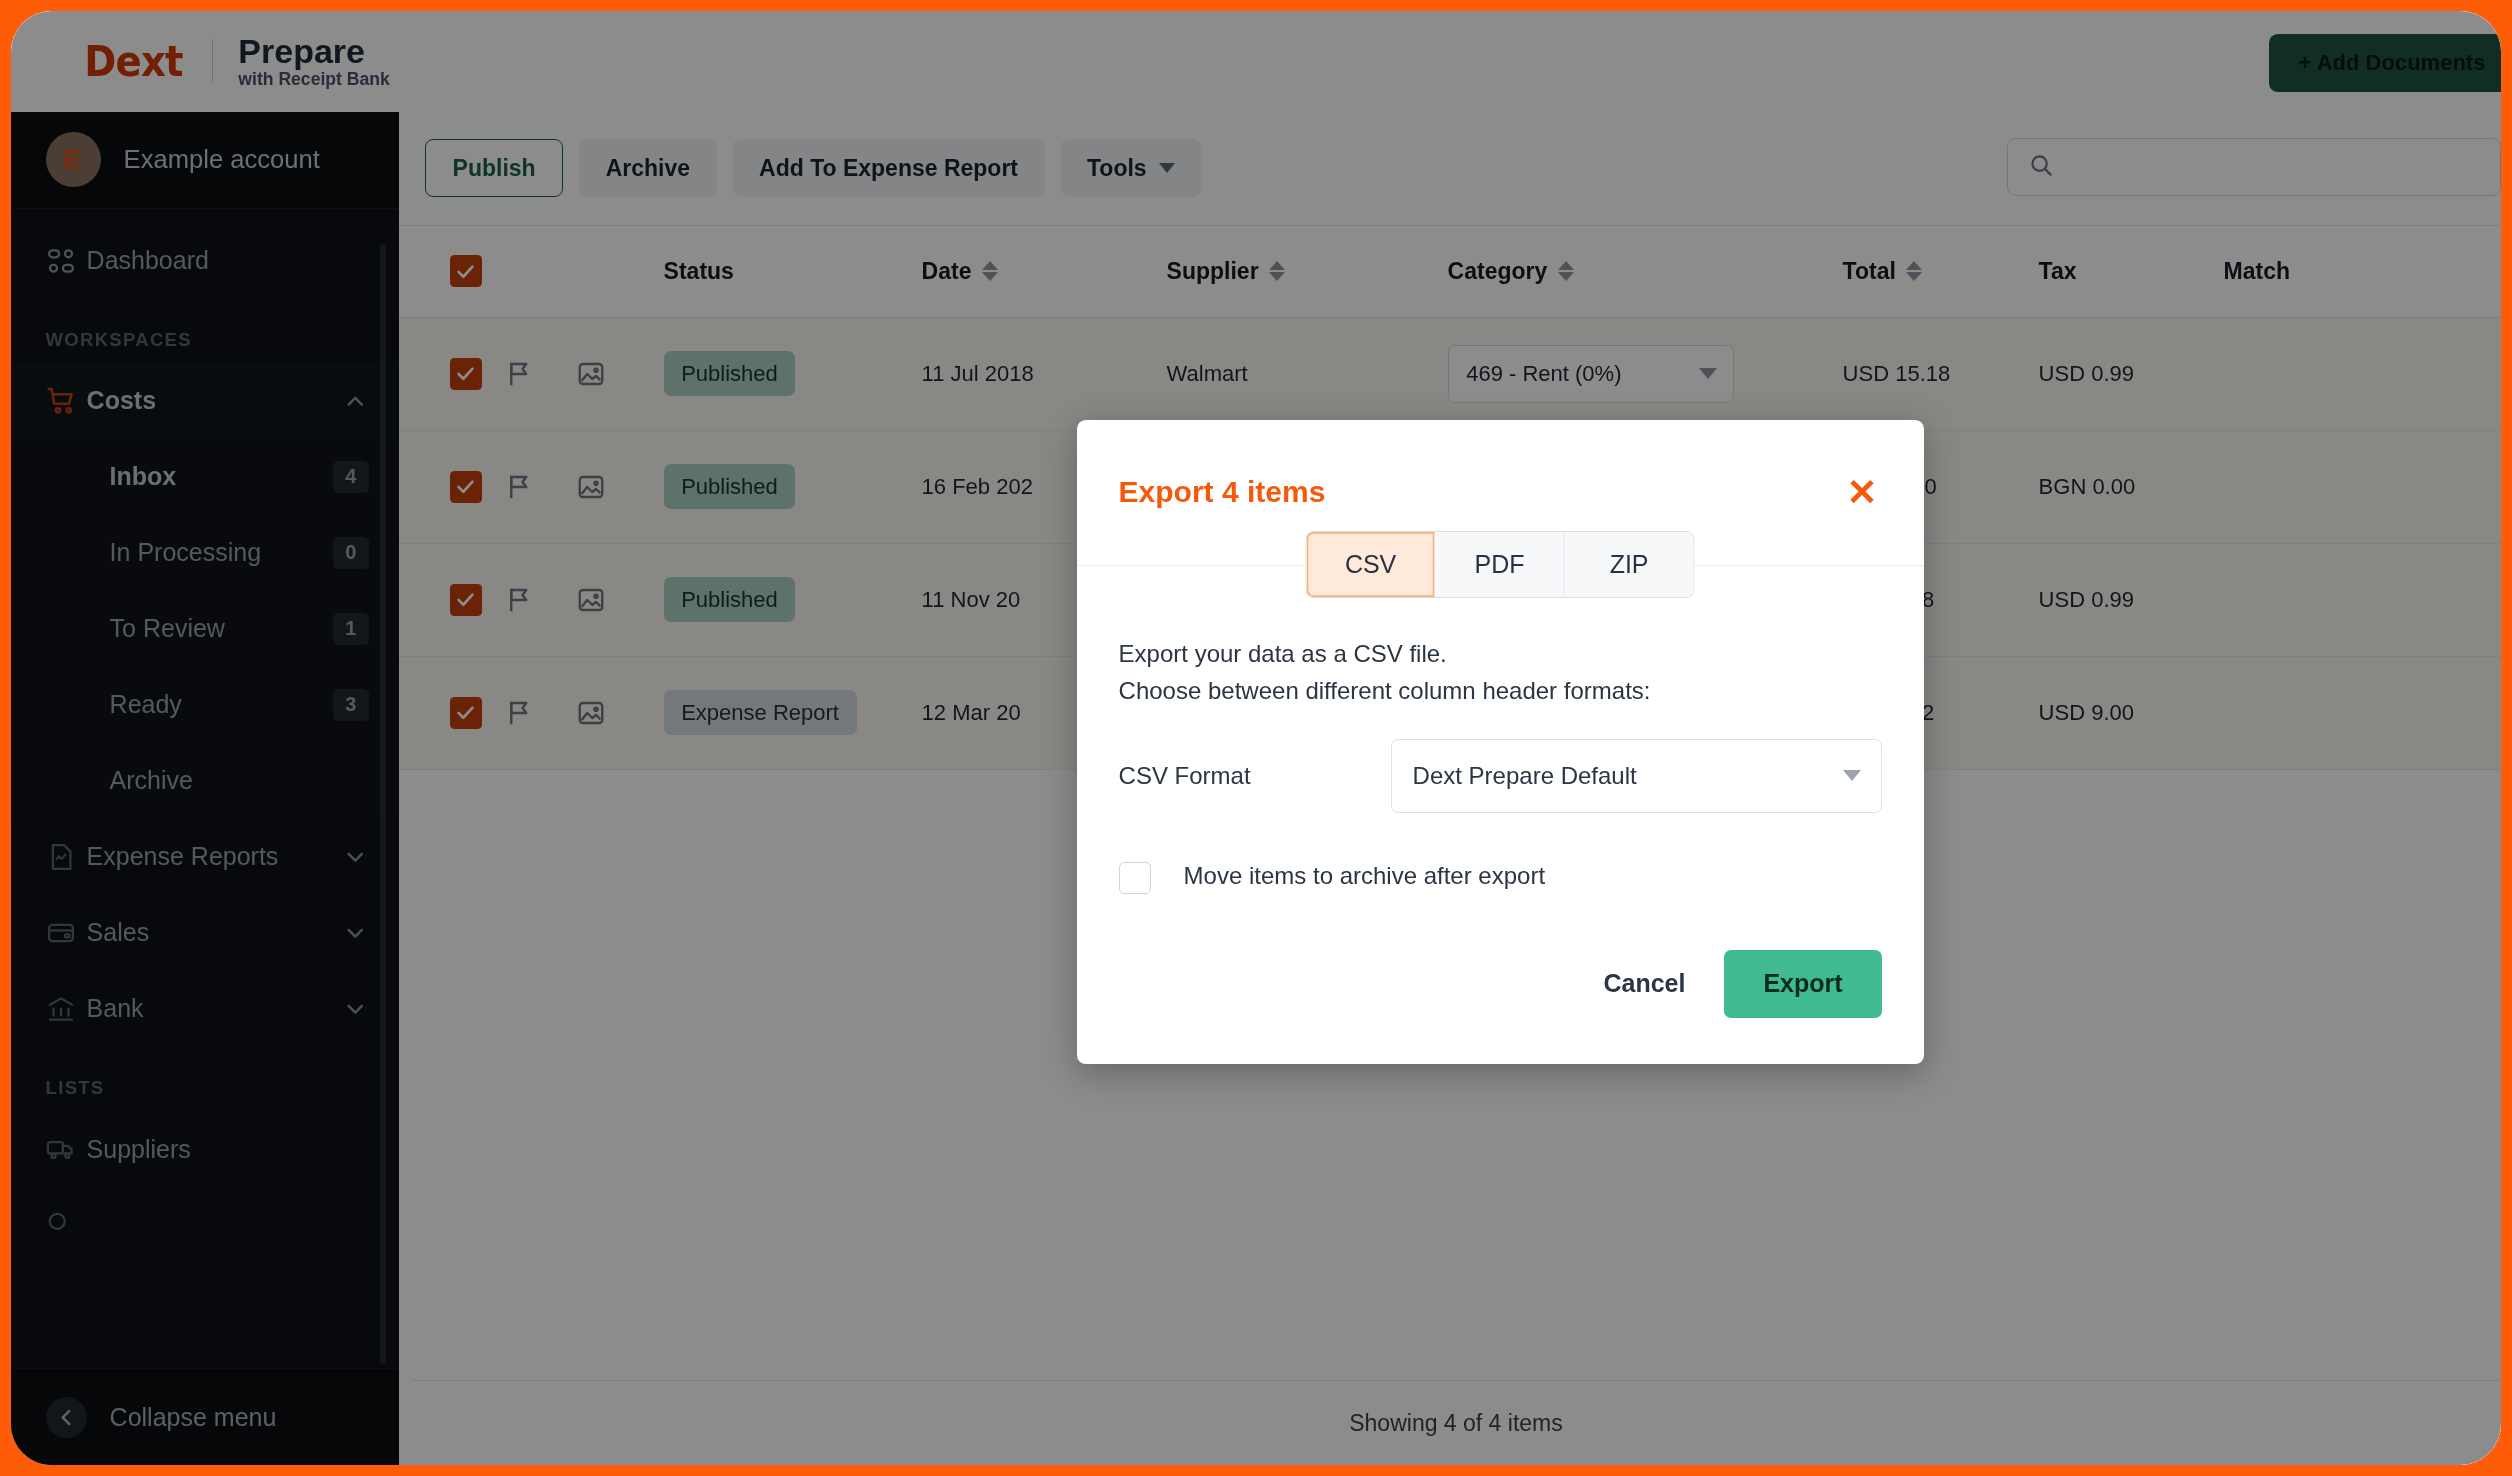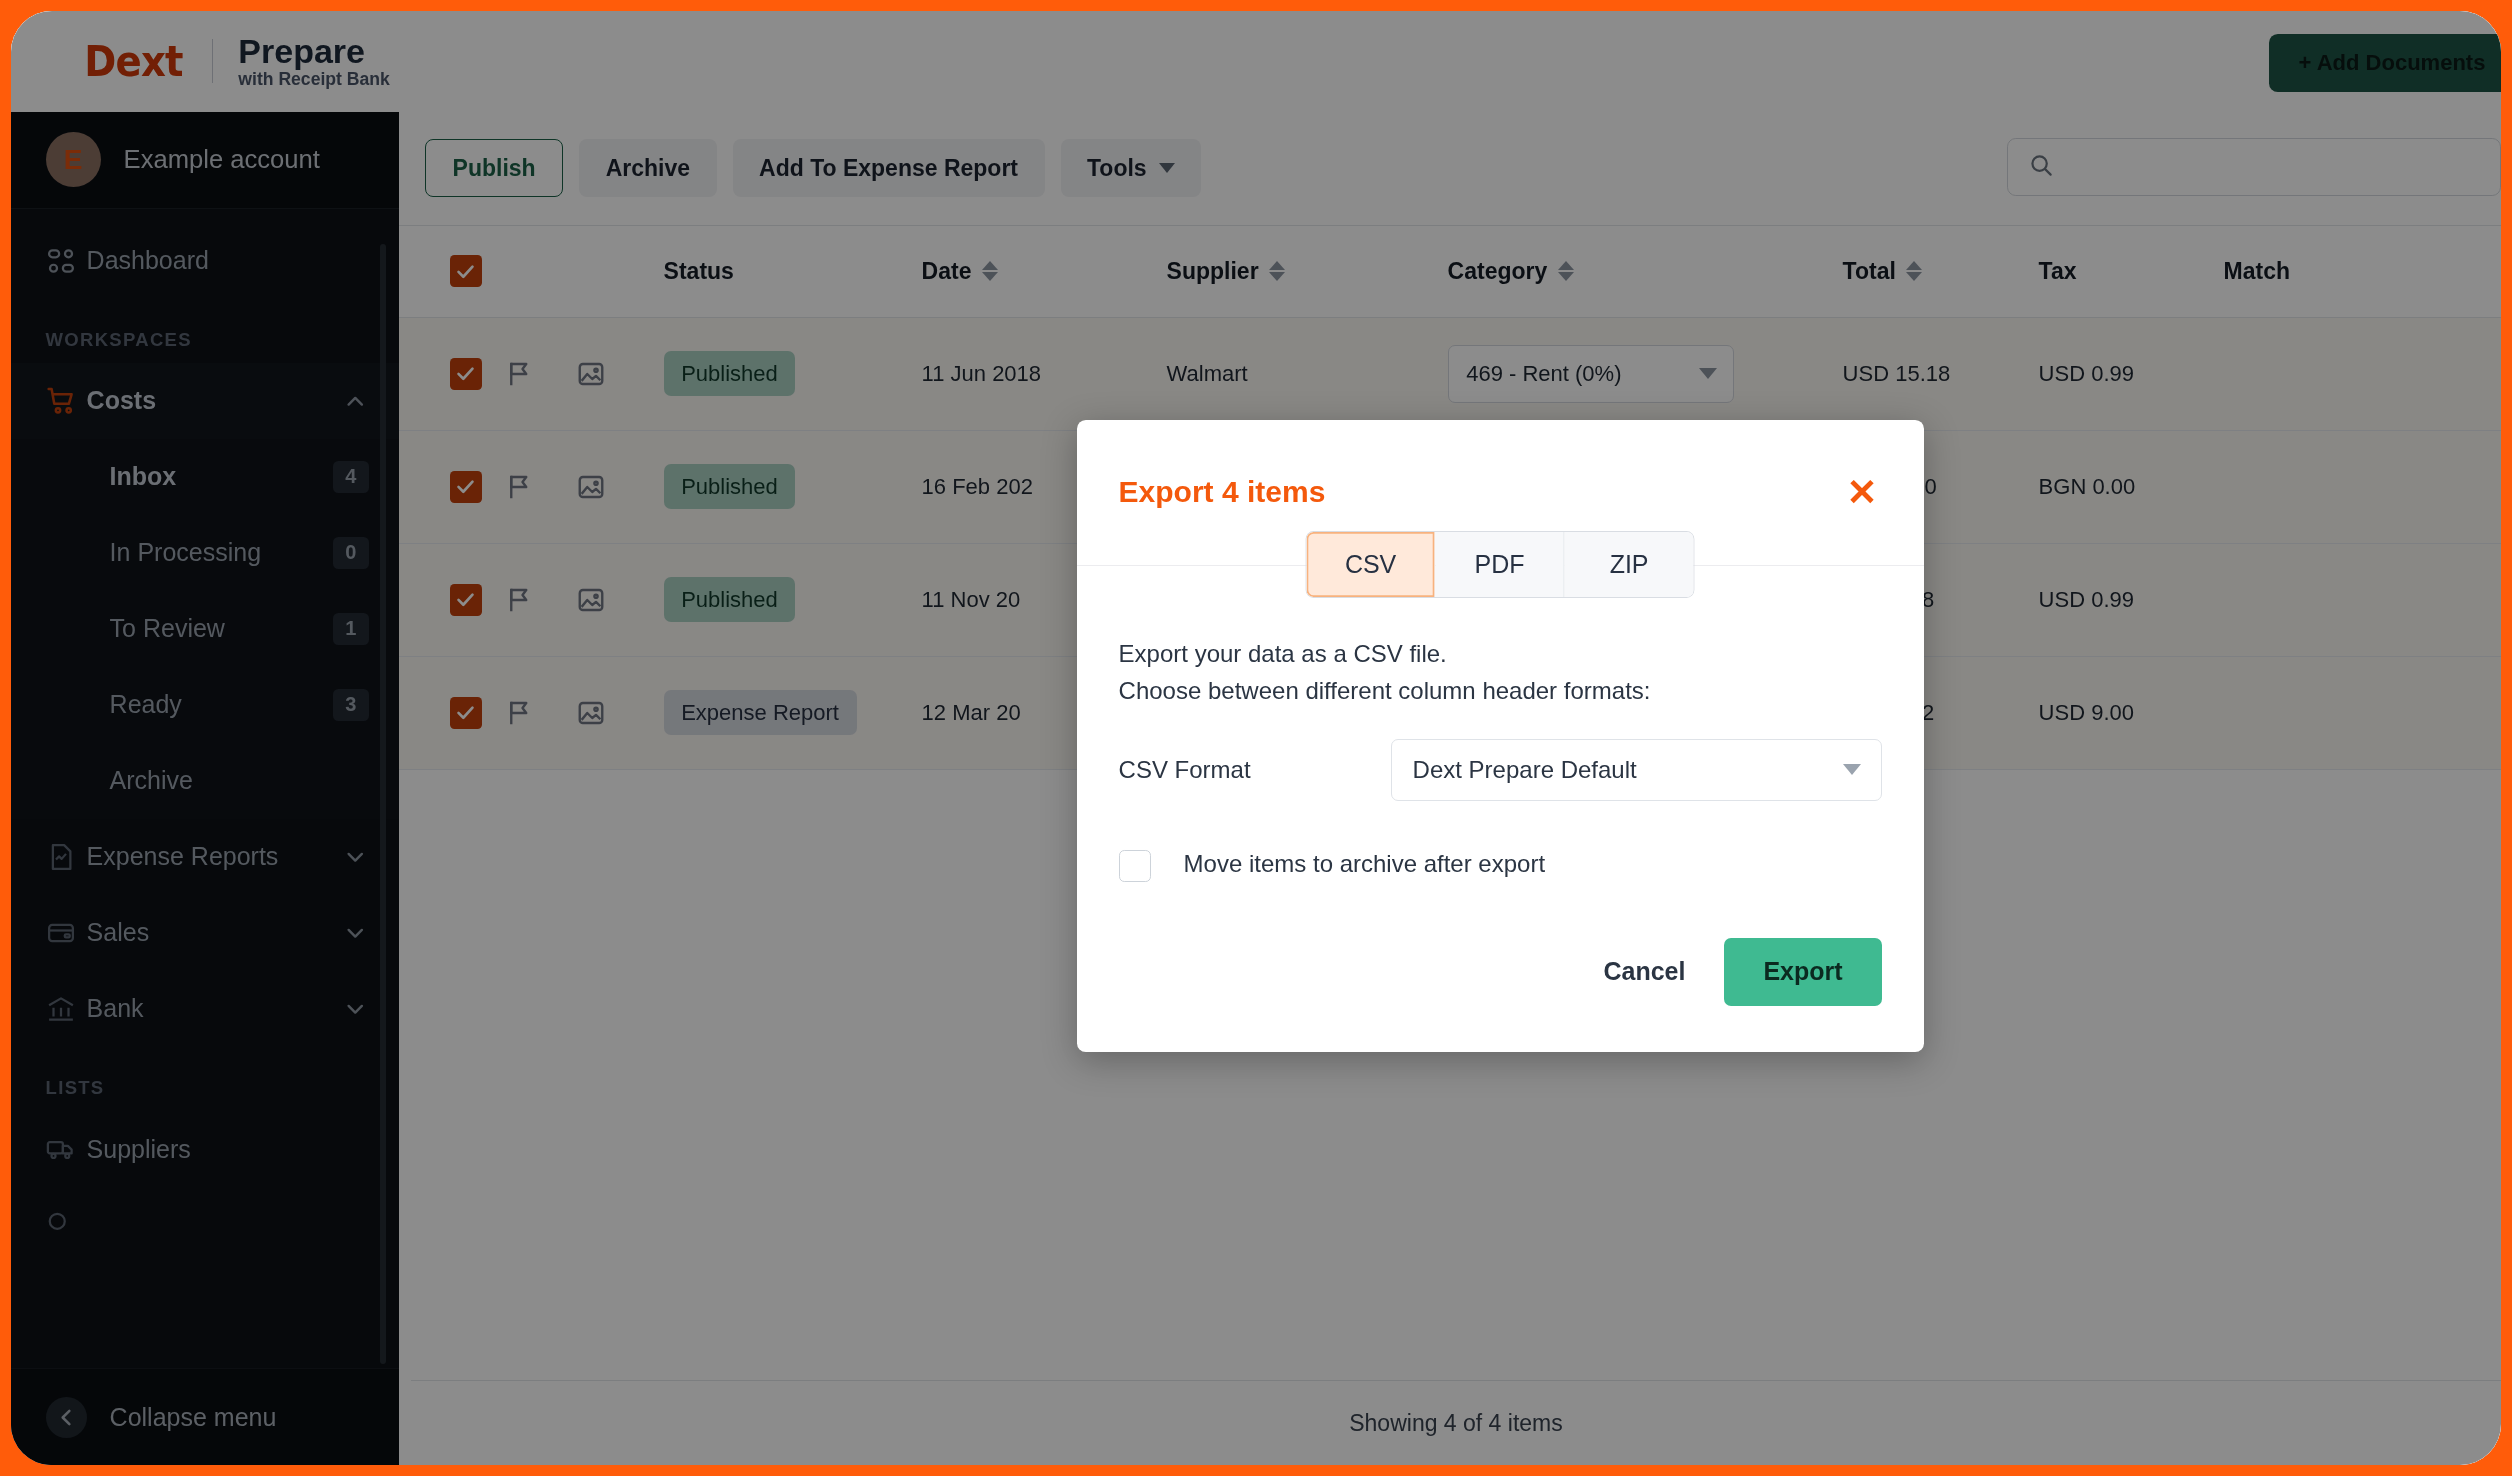--- a/index.html
+++ b/index.html
@@ -231,21 +231,21 @@
   .seg button.on {
     background:#ffe9da; color:#273142;
     box-shadow: inset 0 0 0 1.8px #f8b27e;
     border-radius: 7px 0 0 7px;
   }
   .m-body { padding: 69px 42px 0 42px; }
   .m-line { font-size: 24px; color:#2b3543; line-height: 1.55; }
   .m-form { display:flex; align-items:center; margin-top: 30px; }
   .m-form-label { font-size: 24px; color:#2b3543; width: 272px; }
   .m-select {
-    flex:1; height: 62px; border:1.8px solid #dfe3e8; border-radius: 7px;
+    flex:1; height: 74px; border:1.8px solid #dfe3e8; border-radius: 7px;
     display:flex; align-items:center; justify-content:space-between;
     padding: 0 19.4px 0 21px; font-size: 24px; color:#2b3543; cursor:pointer;
     background:#fff;
   }
   .m-select .caret { width:0;height:0;border-left:9.7px solid transparent;border-right:9.7px solid transparent;border-top:11.5px solid #9aa3ae;}
   .m-check { display:flex; align-items:flex-start; gap: 33px; margin-top: 49px; }
   .m-check .box { width: 32px; height:32px; border: 1.8px solid #cdd3da; border-radius:5.3px; background:#fff; cursor:pointer;}
   .m-check .txt { font-size: 24px; color:#2b3543; }
   .m-foot { display:flex; align-items:center; justify-content:flex-end; gap: 16px; padding: 56px 42px 46px 42px; }
   .btn-cancel { background:none; border:none; font-size: 25px; color:#2b3543; cursor:pointer; padding: 17.6px 23px; font-family:"Liberation Sans",sans-serif; font-weight:600;}
@@ -508,21 +508,21 @@
           <div class="c-img">
             <svg width="30" height="30" viewBox="0 0 24 24" fill="none" stroke="#6f7682" stroke-width="1.9" stroke-linejoin="round">
                   <rect x="3" y="4" width="18" height="16" rx="2.5"></rect>
                   <circle cx="16" cy="9" r="1.3"></circle>
                   <polyline points="4.5 17.5 9 12 13 16 16 13.5 19.5 17"></polyline>
                 </svg>
           </div>
           <div class="c-status">
             <span class="badge-status published">Published</span>
           </div>
-          <div class="c-date">11 Jun 2018</div>
+          <div class="c-date">11 Jul 2018</div>
           <div class="c-supp">Walmart</div>
           <div class="c-cat">
             <span class="cat-select">
               <span>469 - Rent (0%)</span>
               <span class="caret"></span>
             </span>
           </div>
           <div class="c-total">USD 15.18</div>
           <div class="c-tax">USD 0.99</div>
           <div class="c-match"></div>

